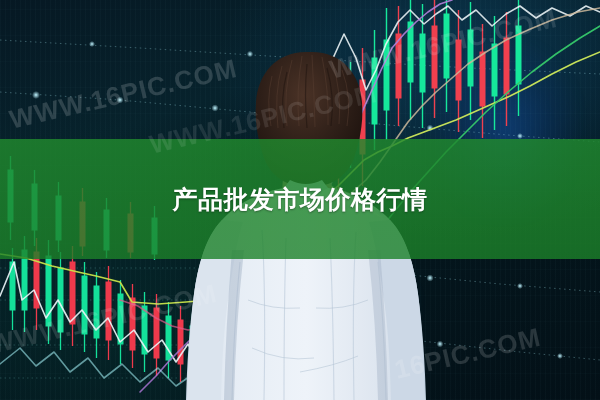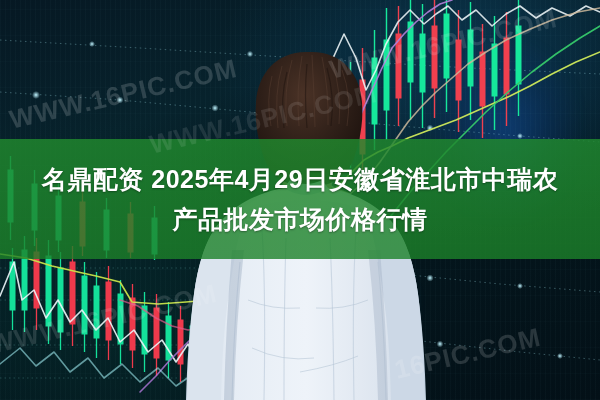--- a/index.html
+++ b/index.html
@@ -340,17 +340,16 @@
     <div class="green-band-inner"></div>
   </div>
 
   <div class="wm wm-a">WWW.16PIC.COM</div>
   <div class="wm wm-b">WWW.16PIC.COM</div>
   <div class="wm wm-c">WWW.16PIC.COM</div>
   <div class="wm wm-d">16PIC.COM</div>
   <div class="wm wm-e">WWW.16PIC.COM</div>
 
   <div class="title">
-    <span class="l1">名鼎配资 2025年4月29日安徽省淮北市中瑞农</span>
     <span class="l2">产品批发市场价格行情</span>
   </div>
 
 </div>
 
 </body></html>

